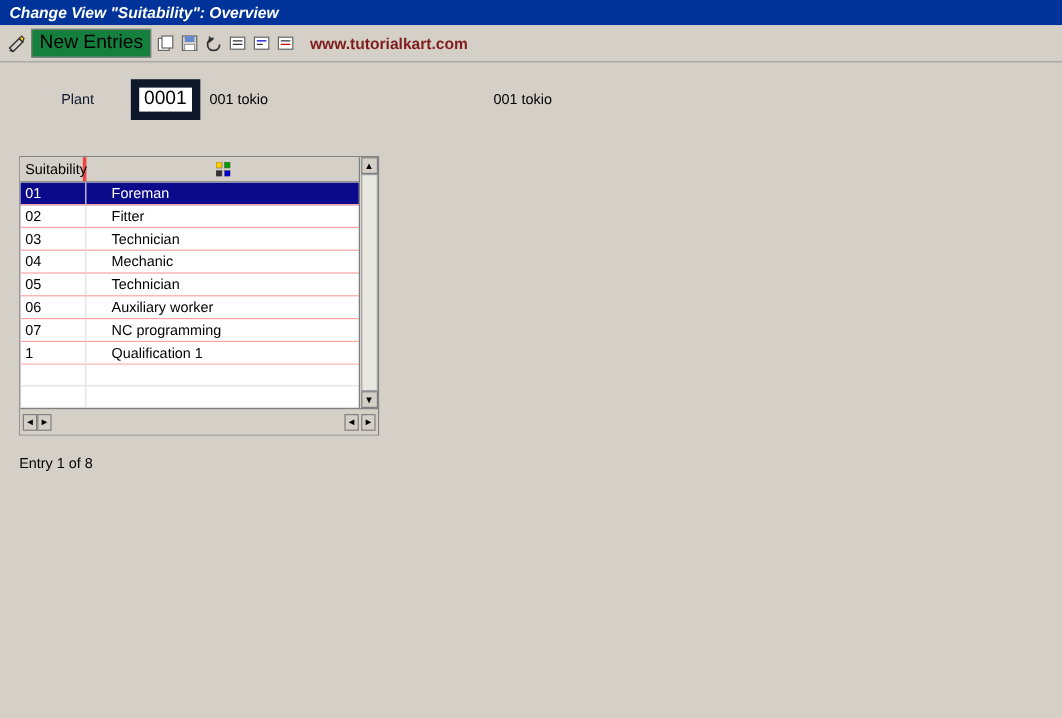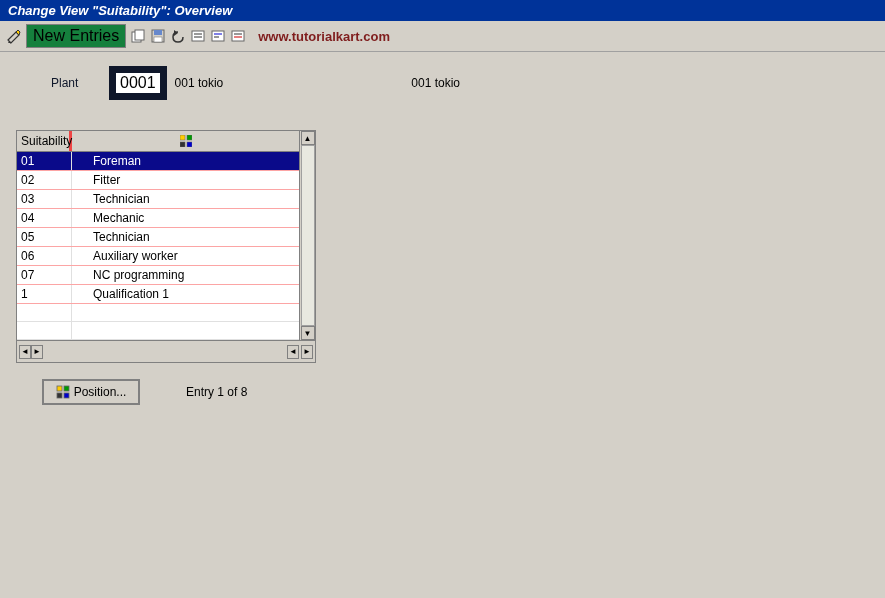--- a/index.html
+++ b/index.html
@@ -338,27 +338,16 @@
       <div class="footer-nav-btn">►</div>
       <div class="footer-spacer"></div>
       <div class="footer-right-btns">
         <div class="footer-nav-btn">◄</div>
         <div class="footer-nav-btn">►</div>
       </div>
     </div>
   </div>
 
   <div class="bottom-bar">
-    <div style="width:150px; display:flex; justify-content:center;">
-      <button class="position-btn">
-        <svg width="14" height="14" viewBox="0 0 14 14">
-          <rect x="1" y="1" width="5" height="5" fill="#ffcc00" stroke="#666" stroke-width="0.8"></rect>
-          <rect x="8" y="1" width="5" height="5" fill="#009900" stroke="#666" stroke-width="0.8"></rect>
-          <rect x="1" y="8" width="5" height="5" fill="#333" stroke="#666" stroke-width="0.8"></rect>
-          <rect x="8" y="8" width="5" height="5" fill="#0000cc" stroke="#666" stroke-width="0.8"></rect>
-        </svg>
-        <span>Position...</span>
-      </button>
-    </div>
     <span class="entry-count">Entry 1 of 8</span>
   </div>
 
 </div>
 
 </body></html>

